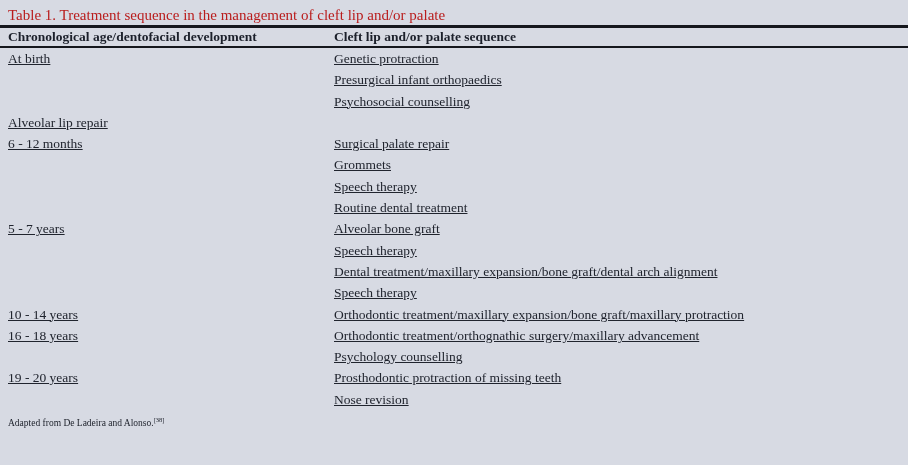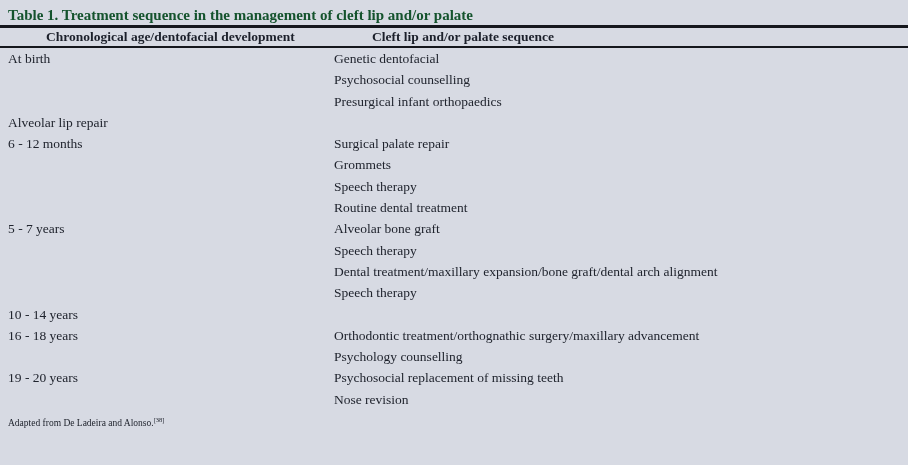--- a/index.html
+++ b/index.html
@@ -16,53 +16,53 @@
   }
   .table-wrap {
     width: 908px;
     height: 465px;
     position: relative;
   }
   .title {
     padding: 5px 8px 0 8px;
     line-height: 20px;
     font-size: 15px;
-    font-weight: bold;
-    color: #14532d;
+    font-weight: normal;
+    color: #b91c1c;
     white-space: nowrap;
   }
   .title-rule {
     height: 0;
     border-bottom: 3px solid #15171d;
   }
   .header-rule {
     height: 0;
     border-bottom: 2px solid #15171d;
   }
   .row {
     display: grid;
     grid-template-columns: 326px 1fr;
   }
   .row.header .cell {
     height: 18px;
     line-height: 18px;
     font-weight: bold;
     font-size: 13.5px;
     color: #1c202b;
-    margin-left: 38px;
   }
   .cell {
     padding-left: 8px;
     white-space: nowrap;
     overflow: hidden;
   }
   .tbody .cell {
     height: 21.3px;
     line-height: 21.3px;
     font-size: 13.5px;
+    text-decoration: underline;
   }
   .footnote {
     margin-top: 7px;
     padding-left: 8px;
     font-size: 9.5px;
     line-height: 12px;
     color: #20242e;
     white-space: nowrap;
   }
   .footnote sup {
@@ -81,29 +81,29 @@
 
   <div class="row header">
     <div class="cell">Chronological age/dentofacial development</div>
     <div class="cell">Cleft lip and/or palate sequence</div>
   </div>
   <div class="header-rule"></div>
 
   <div class="tbody">
     <div class="row">
       <div class="cell">At birth</div>
-      <div class="cell">Genetic dentofacial</div>
+      <div class="cell">Genetic protraction</div>
+    </div>
+    <div class="row">
+      <div class="cell"></div>
+      <div class="cell">Presurgical infant orthopaedics</div>
     </div>
     <div class="row">
       <div class="cell"></div>
       <div class="cell">Psychosocial counselling</div>
-    </div>
-    <div class="row">
-      <div class="cell"></div>
-      <div class="cell">Presurgical infant orthopaedics</div>
     </div>
     <div class="row">
       <div class="cell">Alveolar lip repair</div>
     </div>
     <div class="row">
       <div class="cell">6 - 12 months</div>
       <div class="cell">Surgical palate repair</div>
     </div>
     <div class="row">
       <div class="cell"></div>
@@ -128,32 +128,33 @@
     <div class="row">
       <div class="cell"></div>
       <div class="cell">Dental treatment/maxillary expansion/bone graft/dental arch alignment</div>
     </div>
     <div class="row">
       <div class="cell"></div>
       <div class="cell">Speech therapy</div>
     </div>
     <div class="row">
       <div class="cell">10 - 14 years</div>
+      <div class="cell">Orthodontic treatment/maxillary expansion/bone graft/maxillary protraction</div>
     </div>
     <div class="row">
       <div class="cell">16 - 18 years</div>
       <div class="cell">Orthodontic treatment/orthognathic surgery/maxillary advancement</div>
     </div>
     <div class="row">
       <div class="cell"></div>
       <div class="cell">Psychology counselling</div>
     </div>
     <div class="row">
       <div class="cell">19 - 20 years</div>
-      <div class="cell">Psychosocial replacement of missing teeth</div>
+      <div class="cell">Prosthodontic protraction of missing teeth</div>
     </div>
     <div class="row">
       <div class="cell"></div>
       <div class="cell">Nose revision</div>
     </div>
   </div>
 
   <div class="footnote">
     <span>Adapted from De Ladeira and Alonso.</span><sup>[38]</sup>
   </div>

